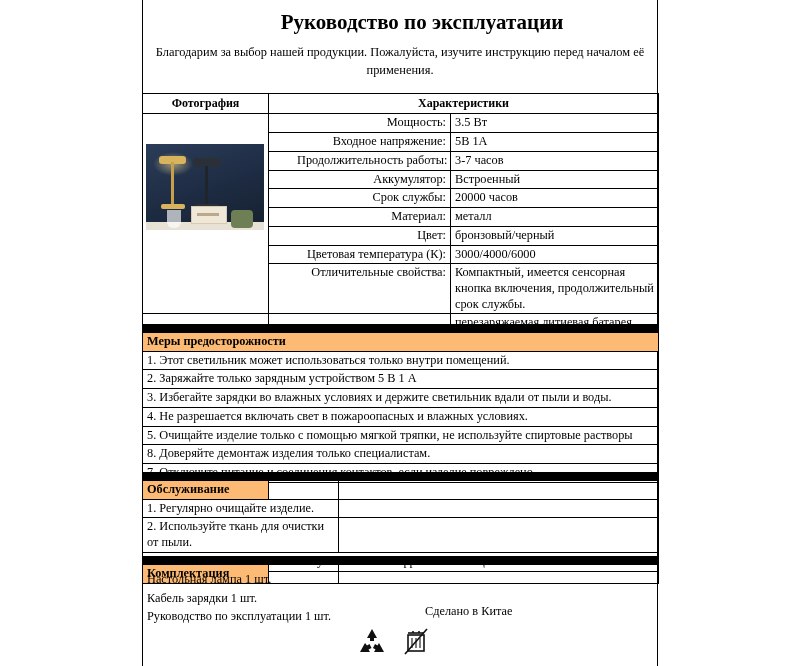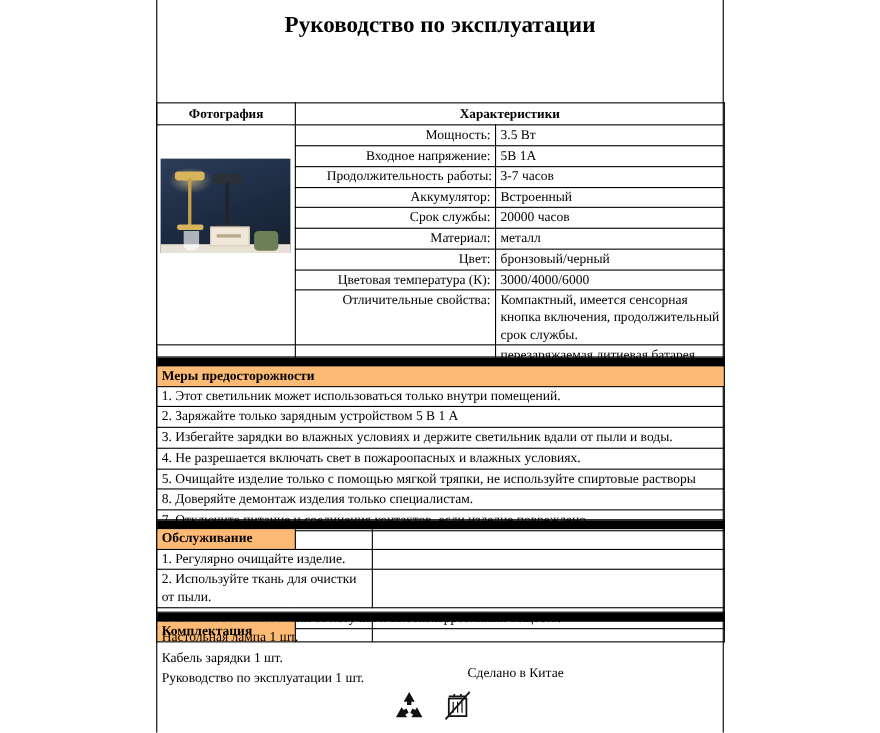--- a/index.html
+++ b/index.html
@@ -32,20 +32,21 @@
   }
   .title {
     position: absolute;
     left: 142px;
     top: 10px;
     width: 516px;
     text-align: center;
     font-size: 21px;
     font-weight: bold;
     letter-spacing: 0px;
+    padding-left: 22px;
   }
   .intro {
     position: absolute;
     left: 152px;
     top: 44px;
     width: 496px;
     text-align: center;
     font-size: 12.4px;
     line-height: 1.45;
   }
@@ -246,20 +247,21 @@
   .sym svg { display: block; }
 </style>
 </head>
 <body>
 
 <div class="page">
 
   <div class="sheet"></div>
 
   <div class="title">Руководство по эксплуатации</div>
+  <div class="intro">Благодарим за выбор нашей продукции. Пожалуйста, изучите инструкцию перед началом её применения.</div>
 
   <table class="spec-table">
     <colgroup>
       <col class="col-photo">
         <col class="col-label">
         <col class="col-value">
     </colgroup>
     <tbody>
         <tr>
       <th>Фотография</th>

